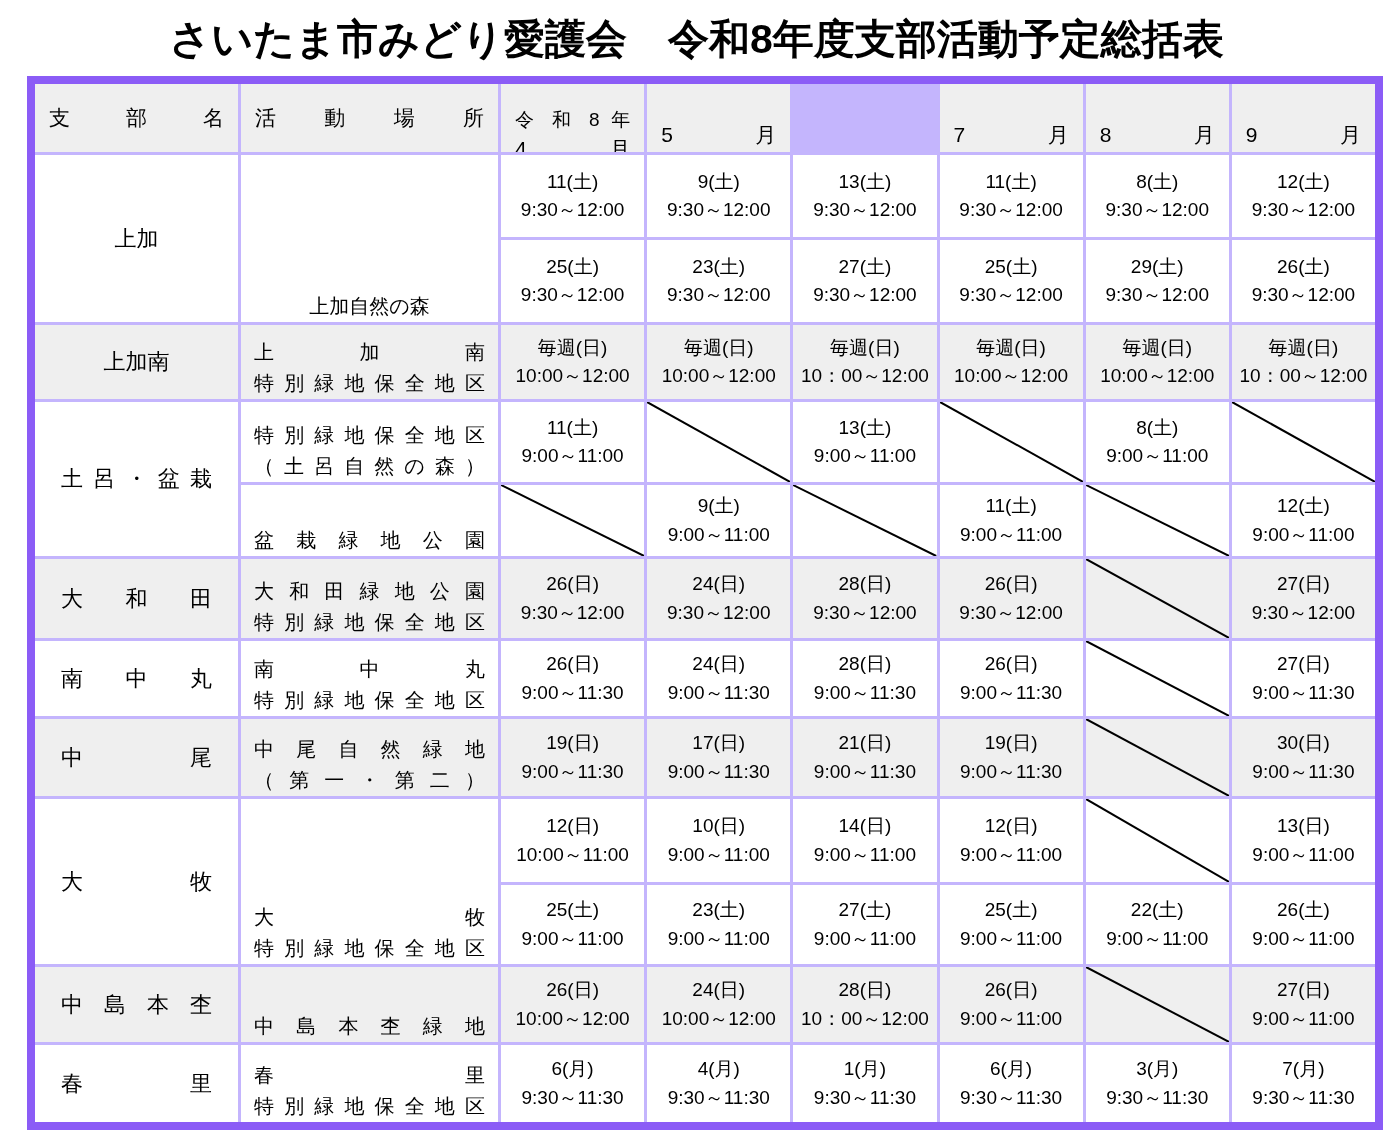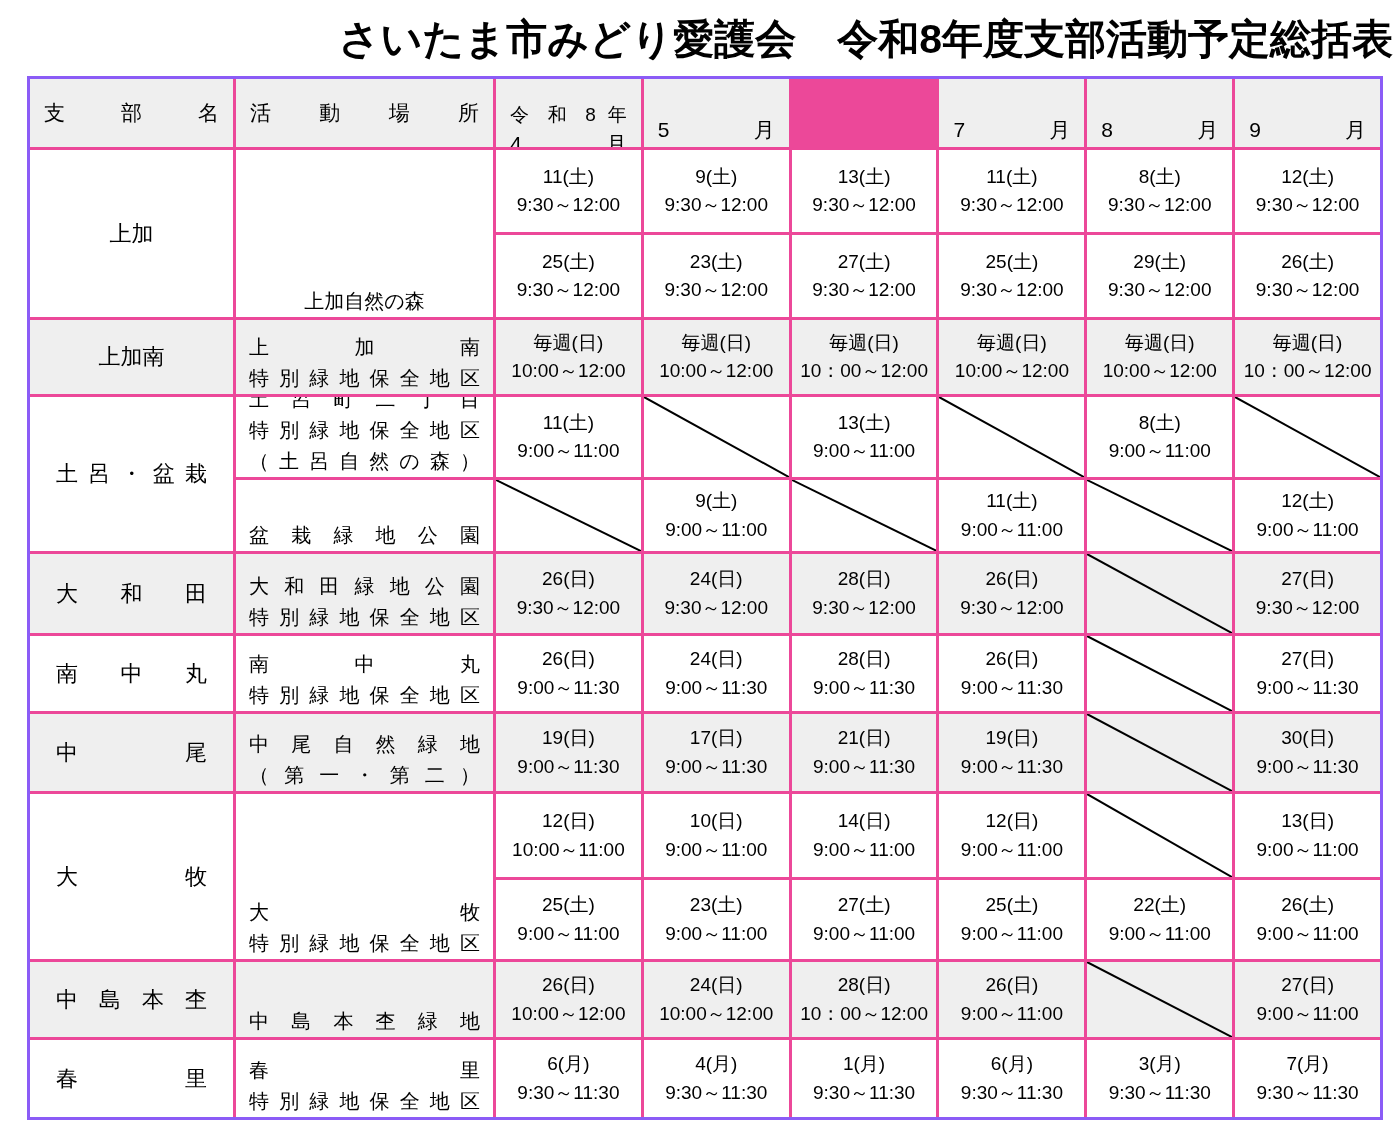--- a/index.html
+++ b/index.html
@@ -2,26 +2,26 @@
 <html lang="ja"><head>
 <meta charset="utf-8">
 <style>
   html,body{margin:0;padding:0;}
   body{
     width:1393px;height:1140px;position:relative;background:#fff;
     font-family:"Liberation Sans","DejaVu Sans",sans-serif;color:#000;
   }
   .title{
     position:absolute;left:0;top:12px;width:100%;
-    text-align:right;font-size:41px;font-weight:bold;letter-spacing:0px;
+    text-align:center;font-size:41px;font-weight:bold;letter-spacing:0px;
     white-space:pre;
   }
   .grid{
     position:absolute;left:27px;top:76px;width:1356px;box-sizing:border-box;
-    border:3px solid #8b5cf6;background:#ec4899;
+    border:8px solid #8b5cf6;background:#c4b5fd;
     display:grid;
     grid-template-columns:203px 257px repeat(6,1fr);
     grid-template-rows:68px 82px 82px 74px 80px 71px 79px 75px 77px 83px 79px 75px 77px;
     gap:3px;
   }
   .cell{
     background:#fff;display:flex;flex-direction:column;justify-content:center;
     overflow:hidden;min-width:0;
   }
   .cell.shaded{background:#efefef;}
@@ -152,21 +152,20 @@
       <div class="centered">10:00～12:00</div>
     </div>
     <div class="cell sched shaded" style="grid-area: 4 / 8;">
       <div class="centered">毎週(日)</div>
       <div class="centered">10：00～12:00</div>
     </div>
     <div class="cell branch" style="grid-area: 5 / 1 / span 2;">
       <div class="spread">土 呂 ・ 盆 栽</div>
     </div>
     <div class="cell loc" style="grid-area: 5 / 2;">
-      <div class="spread">土 呂 町 二 丁 目</div>
       <div class="spread">特 別 緑 地 保 全 地 区</div>
       <div class="spread">（ 土 呂 自 然 の 森 ）</div>
     </div>
     <div class="cell sched" style="grid-area: 5 / 3;">
       <div class="centered">11(土)</div>
       <div class="centered">9:00～11:00</div>
     </div>
     <div class="cell sched slashcell" style="grid-area: 5 / 4;">
       <svg viewBox="0 0 100 100" preserveAspectRatio="none">
         <line x1="0" y1="0" x2="100" y2="100" stroke="#000" stroke-width="2" vector-effect="non-scaling-stroke"></line>

